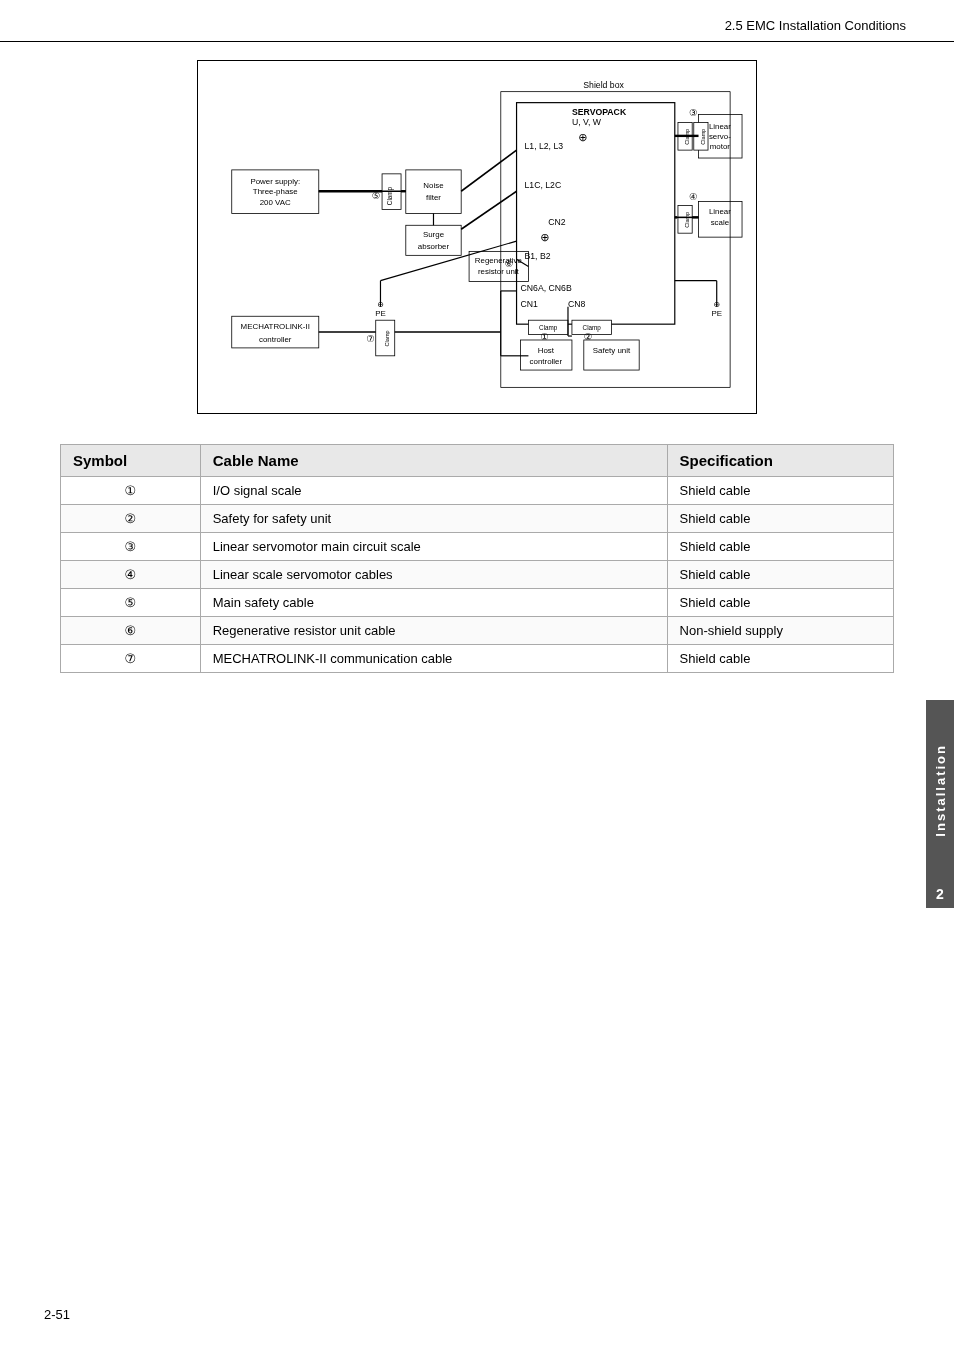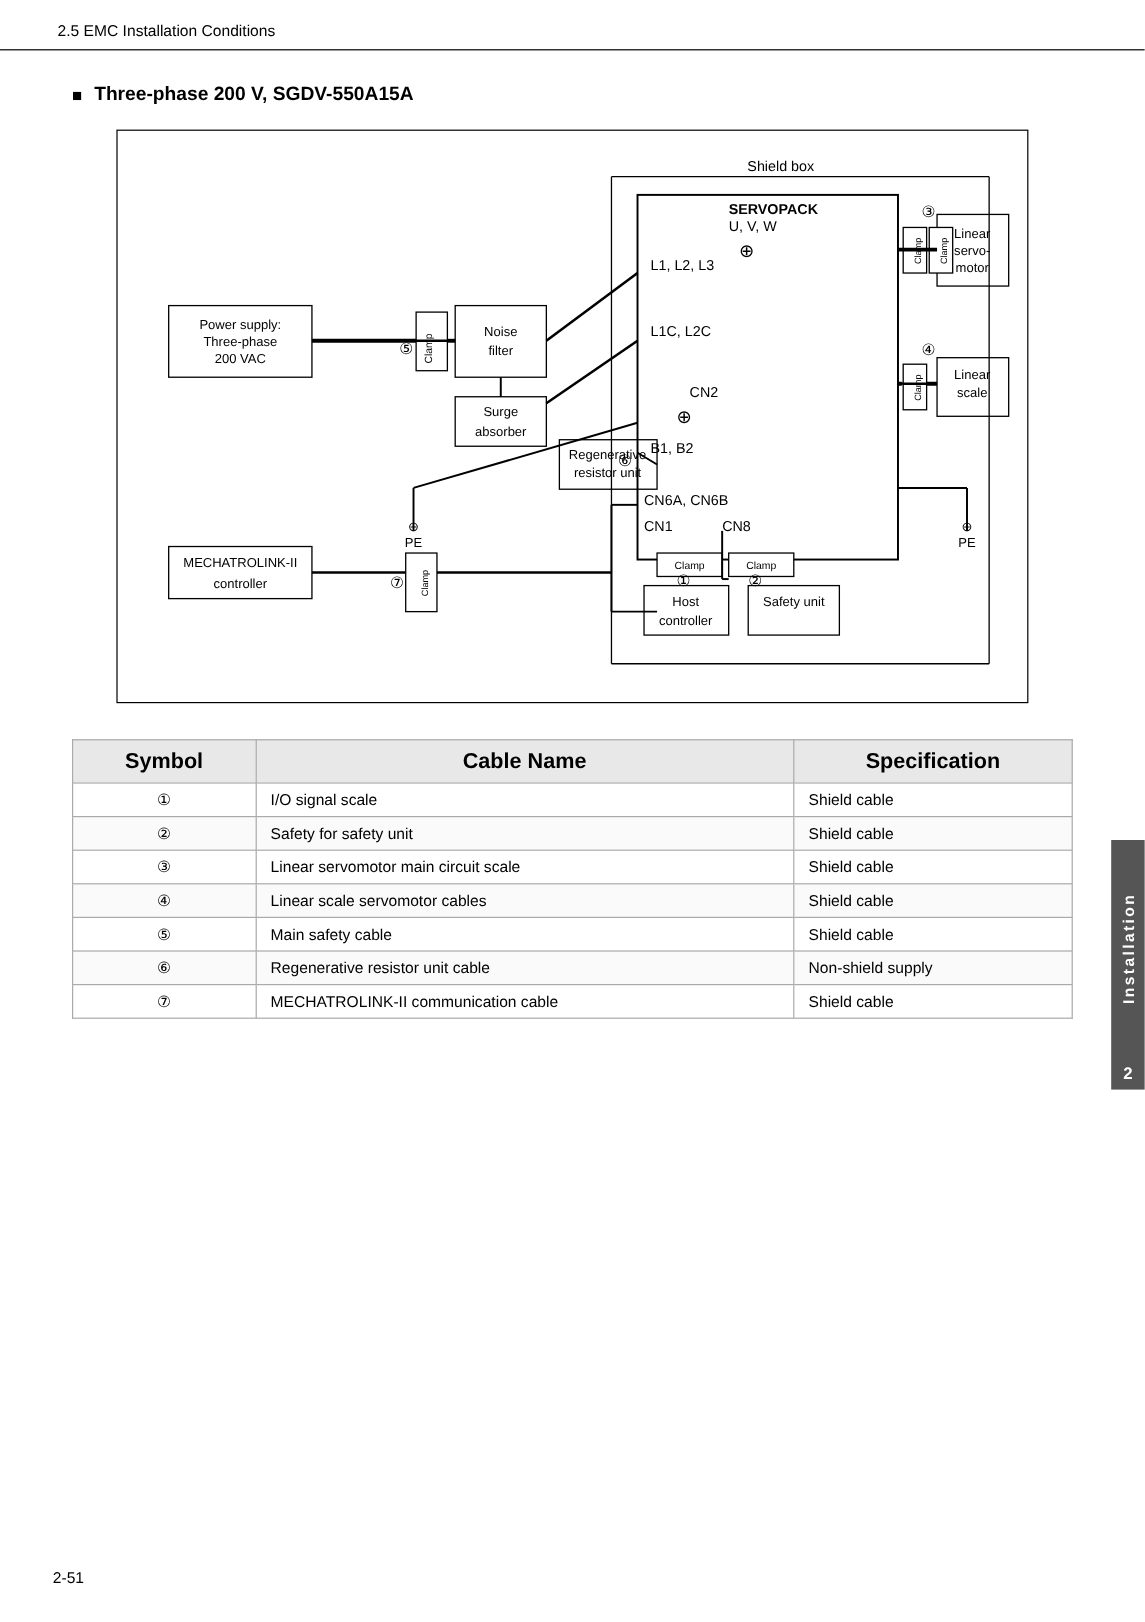--- a/index.html
+++ b/index.html
@@ -9,21 +9,21 @@
       background: #fff;
       font-family: Arial, Helvetica, sans-serif;
       font-size: 13px;
       color: #000;
       position: relative;
     }
 
     
     .page-header {
       display: flex;
-      justify-content: flex-start;
+      justify-content: flex-end;
       padding: 18px 48px 8px 48px;
       border-bottom: 1.5px solid #000;
       margin-bottom: 8px;
     }
 
     
     .main-content {
       padding: 10px 60px 30px 60px;
     }
 
@@ -38,40 +38,40 @@
       margin-top: 10px;
     }
     .section-heading::before {
       content: '■';
       font-size: 14px;
     }
 
     
     .diagram-container {
       border: 1.5px solid #000;
-      width: 760px;
+      width: 560px;
       margin: 0 auto 30px auto;
       position: relative;
       background: #fff;
       padding: 10px;
     }
 
     
     .cable-table {
       width: 100%;
       border-collapse: collapse;
       margin-top: 10px;
     }
     .cable-table th {
       background: #e8e8e8;
       border: 1px solid #aaa;
       padding: 7px 12px;
-      text-align: center;
+      text-align: left;
       font-weight: bold;
-      font-size: 18px;
+      font-size: 15px;
     }
     .cable-table td {
       border: 1px solid #aaa;
       padding: 6px 12px;
       font-size: 13px;
     }
     .cable-table td:first-child {
       text-align: center;
     }
     .cable-table tr:nth-child(odd) td {
@@ -125,23 +125,20 @@
     }
   </style>
 </head>
 <body>
 
 <div class="page-header">
   <span>2.5  EMC Installation Conditions</span>
 </div>
 
 <div class="main-content">
-  <div class="section-heading">
-    <span>Three-phase 200 V, SGDV-550A15A</span>
-  </div>
 
   <div class="diagram-container">
     <svg viewBox="0 0 680 420" xmlns="http://www.w3.org/2000/svg" style="width:100%;display:block;">
 
       <text x="500" y="22" font-size="11" font-family="Arial" text-anchor="middle">Shield box</text>
       <line x1="370" y1="26" x2="660" y2="26" stroke="#000" stroke-width="1"></line>
       <line x1="370" y1="26" x2="370" y2="400" stroke="#000" stroke-width="1"></line>
       <line x1="660" y1="26" x2="660" y2="400" stroke="#000" stroke-width="1"></line>
       <line x1="370" y1="400" x2="660" y2="400" stroke="#000" stroke-width="1"></line>
 

